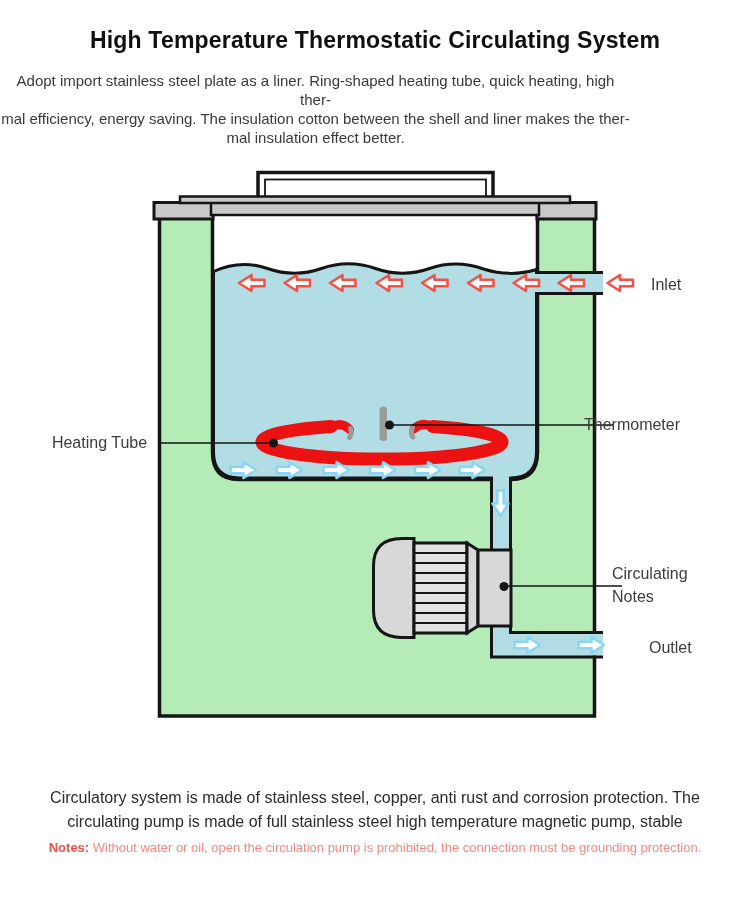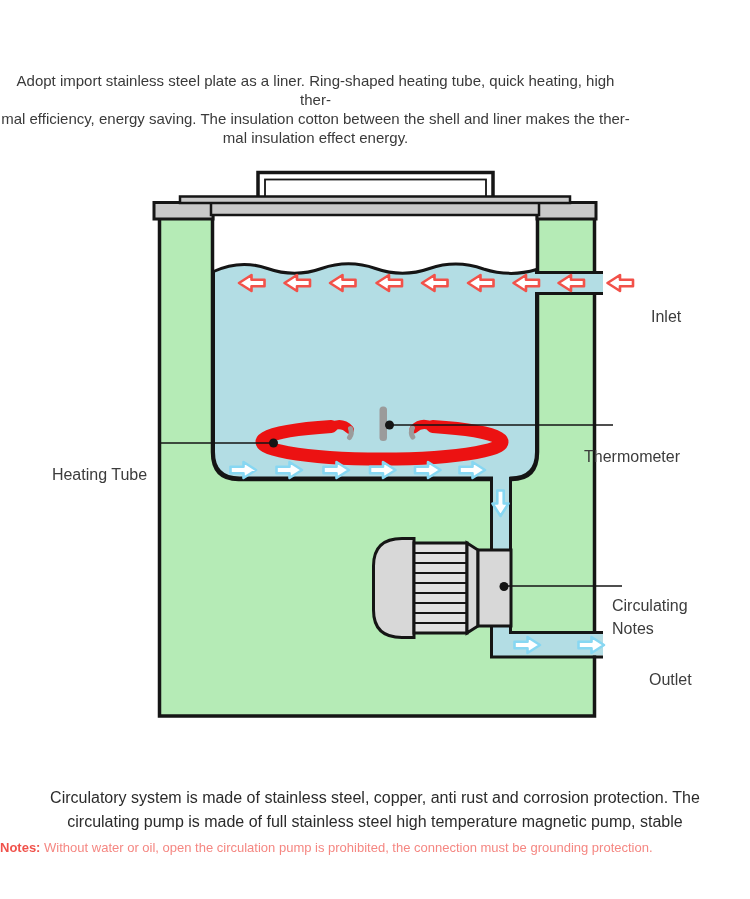--- a/index.html
+++ b/index.html
@@ -6,27 +6,27 @@
   .page { position:relative; width:750px; height:899px; background:#ffffff;
           font-family:"Liberation Sans", sans-serif; overflow:hidden; }
 
   .title { position:absolute; top:27px; left:0; width:750px; margin:0;
            text-align:center; font-size:23px; font-weight:bold; color:#0f0f0f;
            letter-spacing:0.2px; }
   .intro { position:absolute; top:71px; left:0; width:631px; text-align:center;
            font-size:15px; line-height:19px; color:#3a3a3a; }
   .desc  { position:absolute; top:786px; left:0; width:750px; text-align:center;
            font-size:16px; line-height:24px; color:#2b2b2b; }
-  .notes { position:absolute; top:840px; left:0; width:750px; text-align:left;
+  .notes { position:absolute; top:840px; left:0; width:750px; text-align:center;
            font-size:13px; color:#f58782; }
   .notes .notes-label { color:#f0524b; font-weight:bold; }
 
   .svg-diagram { position:absolute; left:0; top:0; }
 
-  .dlabel { position:absolute; font-size:16px; color:#3c3c3c; line-height:18px; white-space:nowrap;margin-top:32px; }
+  .dlabel { position:absolute; font-size:16px; color:#3c3c3c; line-height:18px; white-space:nowrap; }
   #lbl-heating { left:40px; width:119px; top:434px; text-align:center; }
   #lbl-thermo  { left:584px; top:416px; }
   #lbl-inlet   { left:651px; top:276px; }
   #lbl-pump    { left:612px; width:94px; top:562px; line-height:23px; }
   #lbl-outlet  { left:649px; top:639px; }
 
   .shell       { fill:#b5ebb6; stroke:#151515; stroke-width:3.5; }
   .inner       { fill:#ffffff; stroke:#151515; stroke-width:3.5; }
   .water       { fill:#b3dde4; stroke:#151515; stroke-width:3; }
   .pipe-fill   { fill:#b3dde4; }
@@ -45,25 +45,26 @@
   .red-arrow   { fill:#ffffff; stroke:#f25149; stroke-width:2.6; stroke-linejoin:round; }
   .blue-arrow  { fill:#ffffff; stroke:#87d7f2; stroke-width:2.6; stroke-linejoin:round; }
   .leader      { stroke:#151515; stroke-width:1.6; }
   .leader-dot  { fill:#151515; }
 </style>
 </head>
 <body>
 
 <div class="page">
 
+  <h1 class="title">High Temperature Thermostatic Circulating System</h1>
 
   <div class="intro">
     <div>Adopt import stainless steel plate as a liner. Ring-shaped heating tube, quick heating, high ther-</div>
     <div>mal efficiency, energy saving. The insulation cotton between the shell and liner makes the ther-</div>
-    <div>mal insulation effect energy.</div>
+    <div>mal insulation effect better.</div>
   </div>
 
   <svg class="svg-diagram" width="750" height="899" viewBox="0 0 750 899">
     <defs>
       <path id="arrowGlyph" d="M -12.5 -3.2 L 0.5 -3.2 L 0.5 -8 L 13 0 L 0.5 8 L 0.5 3.2 L -12.5 3.2 Z"></path>
     </defs>
 
     <rect class="shell" x="159.5" y="213.5" width="435" height="502.5"></rect>
 
     <path class="inner" d="M 212.5 204 L 212.5 452 Q 212.5 479.5 238.5 479.5 L 511.5 479.5 Q 537.5 479.5 537.5 452 L 537.5 204"></path>

